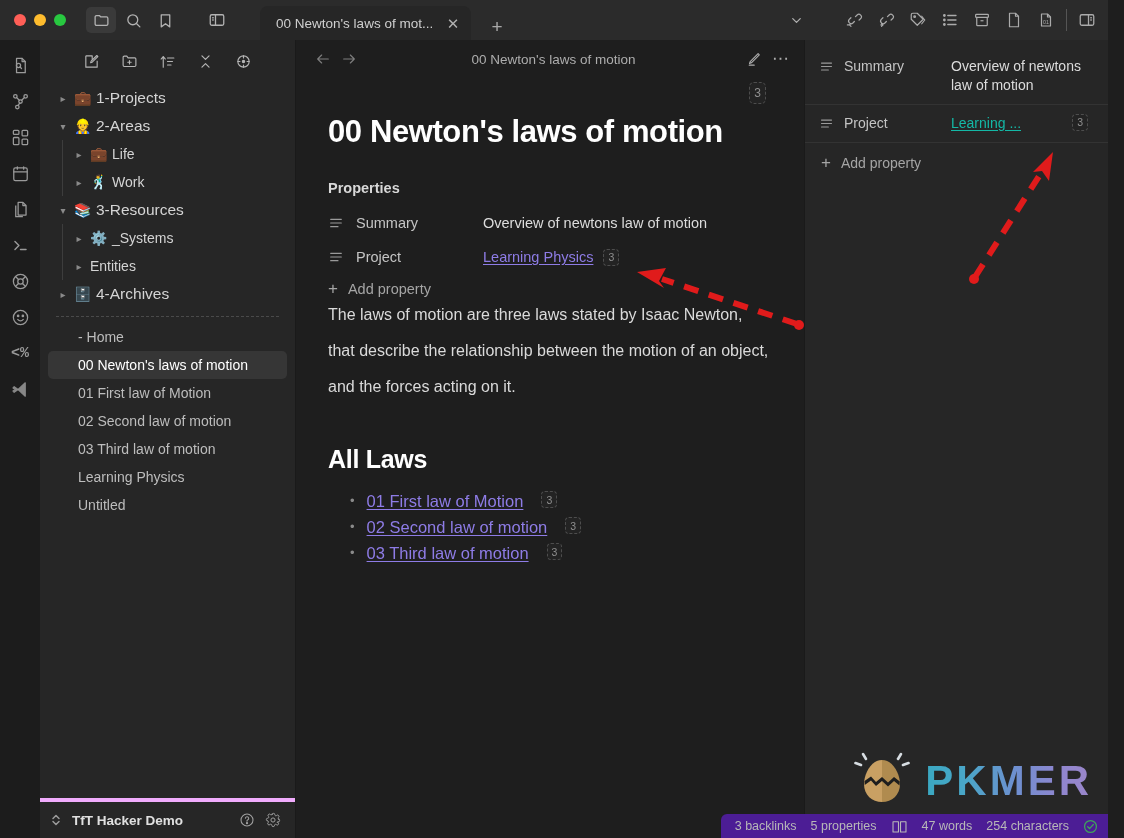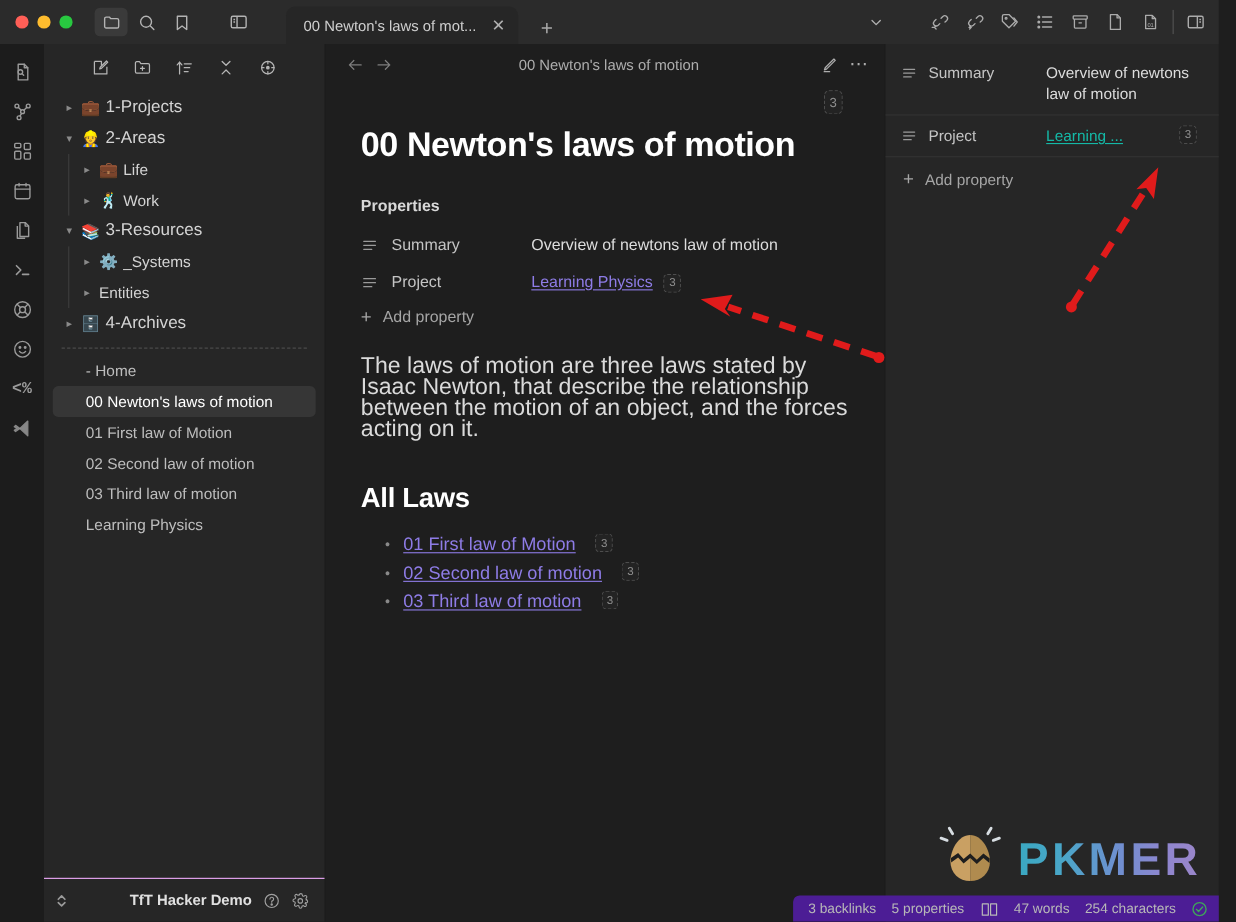--- a/index.html
+++ b/index.html
@@ -88,22 +88,22 @@
     content: ""; position: absolute; left: 14px; top: 0; bottom: 0; width: 1px; background: #3d3d3d;
   }
   .tree-sep { border-top: 1px dashed #4a4a4a; margin: 8px 8px 6px 8px; }
   .file-row {
     display: flex; align-items: center; height: 28px; border-radius: 5px;
     padding-left: 30px; color: #bdbdbd; font-size: 14px; white-space: nowrap;
   }
   .file-row.sel { background: #363636; color: #ffffff; font-weight: 500; }
 
   .vault-bar {
-    height: 40px; border-top: 1px solid #f0abfc;
-    display: flex; align-items: center; padding: 0 14px 0 10px; gap: 10px; text-align: right;
+    height: 40px; border-top: 4px solid #f0abfc;
+    display: flex; align-items: center; padding: 0 14px 0 10px; gap: 10px;
   }
   .vault-caret { color: #9a9a9a; font-size: 11px; display: flex; flex-direction: column; line-height: 6px; }
   .vault-name { font-size: 13.5px; color: #e0e0e0; font-weight: bold; flex: 1 1 auto; }
   .vault-icon { color: #a0a0a0; display: flex; align-items: center; }
 
   
   .main { flex: 1 1 auto; background: #1e1e1e; display: flex; flex-direction: column; min-width: 0; position: relative; }
   .editor-head { height: 38px; display: flex; align-items: center; padding: 0 14px; position: relative; }
   .nav-btn { width: 26px; height: 26px; display: flex; align-items: center; justify-content: center; color: #7e7e7e; font-size: 16px; }
   .inline-title-sm { flex: 1 1 auto; text-align: center; font-size: 13.5px; color: #adadad; }
@@ -129,21 +129,21 @@
   .props-head { font-size: 14.5px; font-weight: bold; color: #d8d8d8; margin-bottom: 10px; }
   .prop-row { display: flex; align-items: center; height: 34px; }
   .prop-key { display: flex; align-items: center; gap: 12px; width: 155px; flex: 0 0 155px; }
   .prop-icon { color: #9a9a9a; display: flex; align-items: center; }
   .prop-name { font-size: 14.5px; color: #c4c4c4; }
   .prop-val { font-size: 14.5px; color: #dcdcdc; display: flex; align-items: center; gap: 10px; }
   .ilink { color: #8e7ce6; text-decoration: underline; text-underline-offset: 2px; }
   .add-prop { display: flex; align-items: center; gap: 10px; margin-top: 6px; color: #a5a5a5; font-size: 14.5px; }
   .plus { font-size: 17px; line-height: 1; color: #a5a5a5; }
 
-  .para { margin-top: 26px; font-size: 21px; line-height: 19px; color: #dadada; max-width: 470px; }
+  .para { font-size: 16px; line-height: 36px; color: #dadada; max-width: 470px; }
   .h2 { margin-top: 40px; font-size: 25px; font-weight: bold; color: #ffffff; letter-spacing: -0.3px; }
   .ul { margin-top: 16px; padding-left: 22px; }
   .li { display: flex; align-items: flex-start; gap: 12px; height: 26px; }
   .bullet { color: #8a8a8a; font-size: 13px; line-height: 22px; }
   .li-link { font-size: 16.5px; color: #8e7ce6; text-decoration: underline; text-underline-offset: 2px; line-height: 22px; }
   .li-badge { margin-left: 6px; margin-top: 1px; }
 
   
   .watermark {
     position: absolute; right: 16px; bottom: 26px;
@@ -466,20 +466,23 @@
           <span>01 First law of Motion</span>
         </div>
         <div class="file-row">
           <span>02 Second law of motion</span>
         </div>
         <div class="file-row">
           <span>03 Third law of motion</span>
         </div>
         <div class="file-row">
           <span>Learning Physics</span>
+        </div>
+        <div class="file-row">
+          <span>Untitled</span>
         </div>
       </div>
 
       <div class="vault-bar">
         <span class="vault-caret">
           <svg width="12" height="16" viewBox="0 0 12 16" fill="none" stroke="currentColor" stroke-width="1.5" stroke-linecap="round" stroke-linejoin="round">
               <path d="M3 6.5 6 3.5l3 3"></path>
               <path d="M3 9.5 6 12.5l3-3"></path>
             </svg>
         </span>

